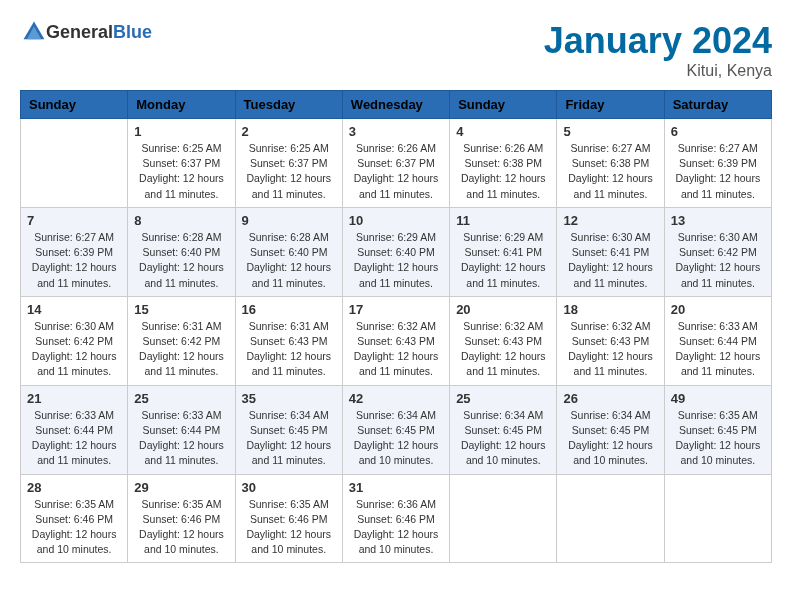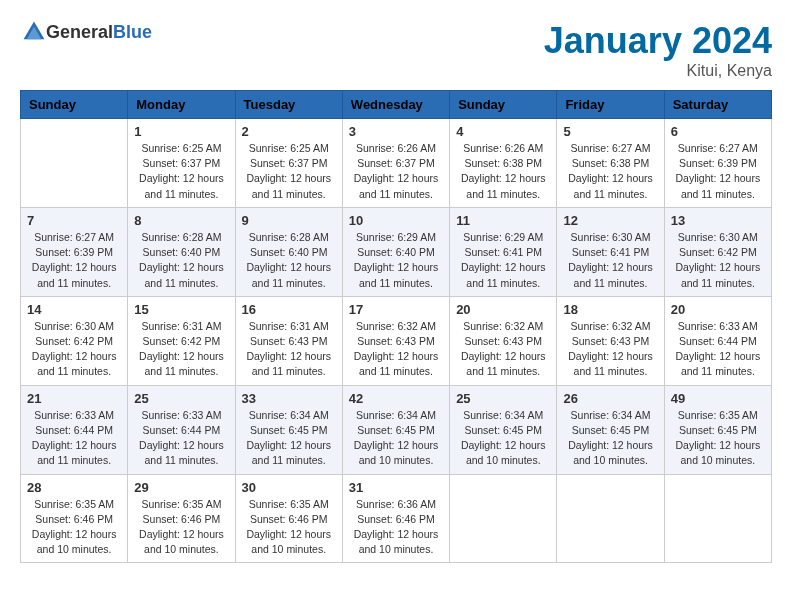--- a/index.html
+++ b/index.html
@@ -292,21 +292,21 @@
       </td>
         <td>
         <span class="day-number">25</span>
         <div class="day-info">
           <span>Sunrise: 6:33 AM</span><br>
           <span>Sunset: 6:44 PM</span><br>
           <span>Daylight: 12 hours and 11 minutes.</span>
         </div>
       </td>
         <td>
-        <span class="day-number">33</span>
+        <span class="day-number">35</span>
         <div class="day-info">
           <span>Sunrise: 6:34 AM</span><br>
           <span>Sunset: 6:45 PM</span><br>
           <span>Daylight: 12 hours and 11 minutes.</span>
         </div>
       </td>
         <td>
         <span class="day-number">42</span>
         <div class="day-info">
           <span>Sunrise: 6:34 AM</span><br>

